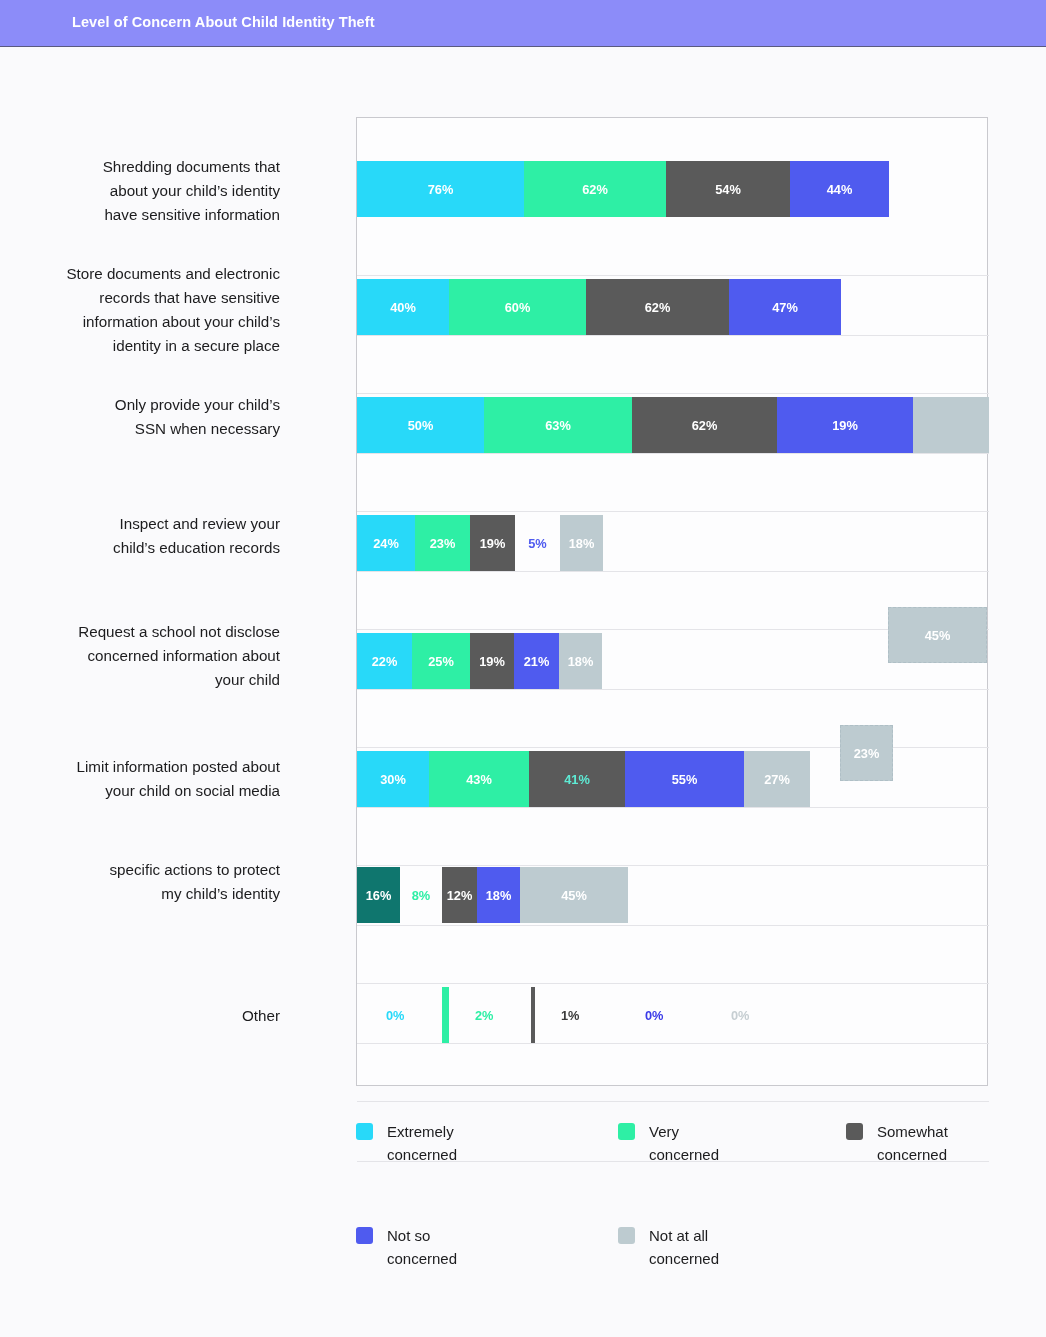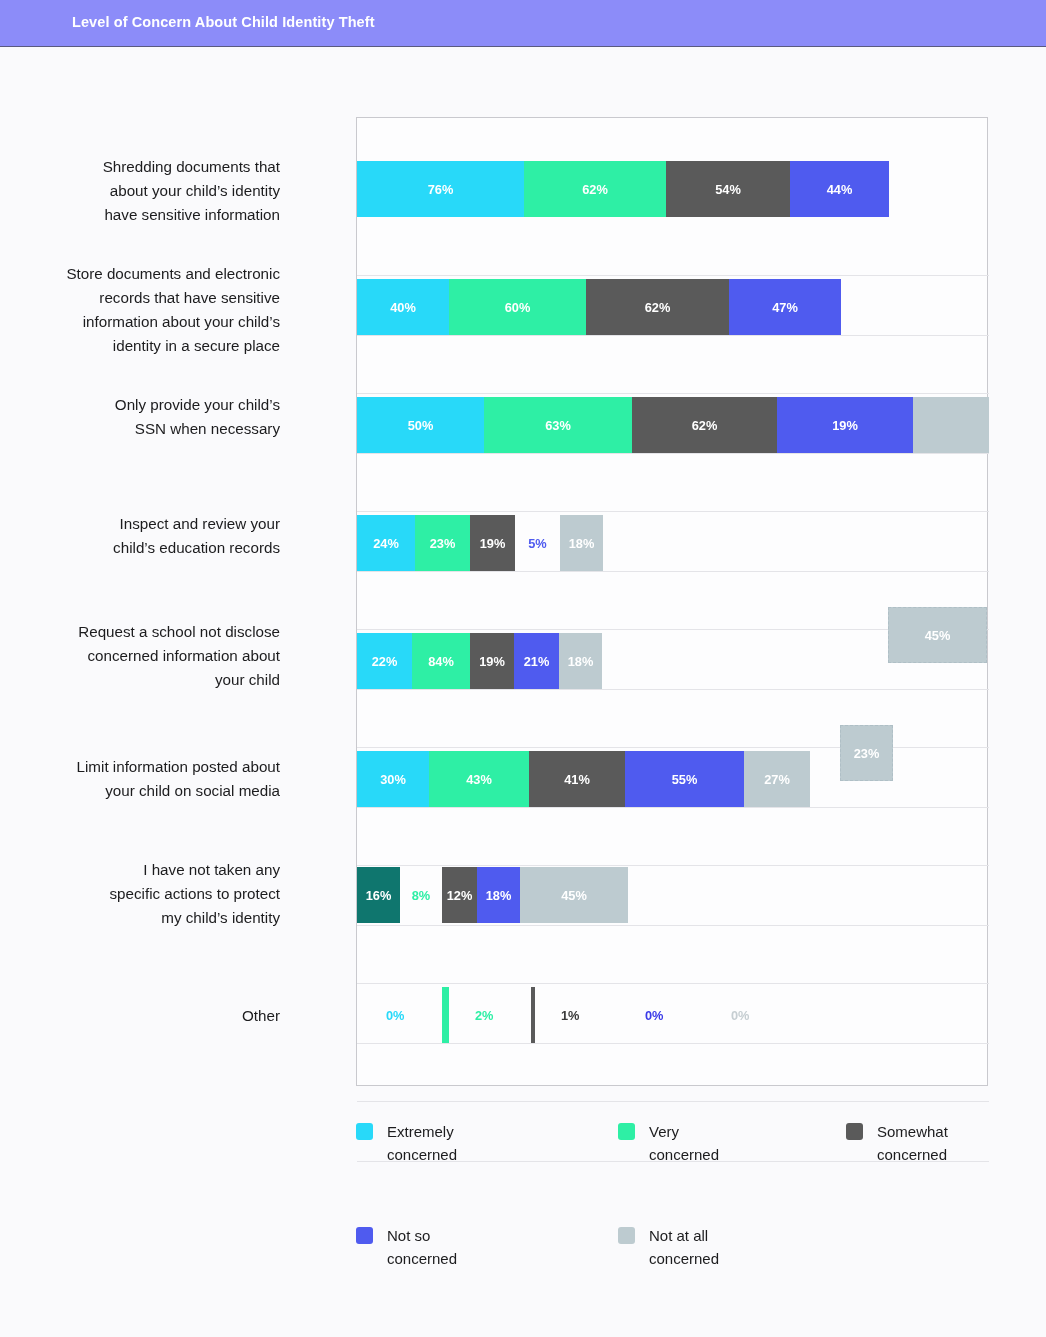--- a/index.html
+++ b/index.html
@@ -117,21 +117,20 @@
       <div class="cat-label" style="top: 620px;">
         <div>Request a school not disclose</div>
         <div>concerned information about</div>
         <div>your child</div>
       </div>
       <div class="cat-label" style="top: 755px;">
         <div>Limit information posted about</div>
         <div>your child on social media</div>
       </div>
       <div class="cat-label" style="top: 858px;">
-        <div>I have not taken any</div>
         <div>specific actions to protect</div>
         <div>my child’s identity</div>
       </div>
       <div class="cat-label" style="top: 1004px;">
         <div>Other</div>
       </div>
     </div>
 
   <div class="plot">
     <div id="separators">
@@ -211,40 +210,40 @@
           </div>
           <div class="seg" style="left: 203px; width: 43px; background: rgb(189, 203, 208); color: rgb(255, 255, 255);">
             <span class="lbl">18%</span>
           </div>
         </div>
         <div class="bar-row" style="top: 515px; width: 632px;">
           <div class="seg" style="left: 0px; width: 55px; background: rgb(40, 217, 249); color: rgb(255, 255, 255);">
             <span class="lbl">22%</span>
           </div>
           <div class="seg" style="left: 55px; width: 58px; background: rgb(46, 239, 165); color: rgb(255, 255, 255);">
-            <span class="lbl">84%</span>
+            <span class="lbl">25%</span>
           </div>
           <div class="seg" style="left: 113px; width: 44px; background: rgb(90, 90, 90); color: rgb(255, 255, 255);">
             <span class="lbl">19%</span>
           </div>
           <div class="seg" style="left: 157px; width: 45px; background: rgb(79, 91, 239); color: rgb(255, 255, 255);">
             <span class="lbl">21%</span>
           </div>
           <div class="seg" style="left: 202px; width: 43px; background: rgb(189, 203, 208); color: rgb(255, 255, 255);">
             <span class="lbl">18%</span>
           </div>
         </div>
         <div class="bar-row" style="top: 633px; width: 632px;">
           <div class="seg" style="left: 0px; width: 72px; background: rgb(40, 217, 249); color: rgb(255, 255, 255);">
             <span class="lbl">30%</span>
           </div>
           <div class="seg" style="left: 72px; width: 100px; background: rgb(46, 239, 165); color: rgb(255, 255, 255);">
             <span class="lbl">43%</span>
           </div>
-          <div class="seg" style="left: 172px; width: 96px; background: rgb(90, 90, 90); color: #ffffff;">
+          <div class="seg" style="left: 172px; width: 96px; background: rgb(90, 90, 90); color: #5eead4;">
             <span class="lbl">41%</span>
           </div>
           <div class="seg" style="left: 268px; width: 119px; background: rgb(79, 91, 239); color: rgb(255, 255, 255);">
             <span class="lbl">55%</span>
           </div>
           <div class="seg" style="left: 387px; width: 66px; background: rgb(189, 203, 208); color: rgb(255, 255, 255);">
             <span class="lbl">27%</span>
           </div>
         </div>
         <div class="bar-row" style="top: 749px; width: 632px;">

